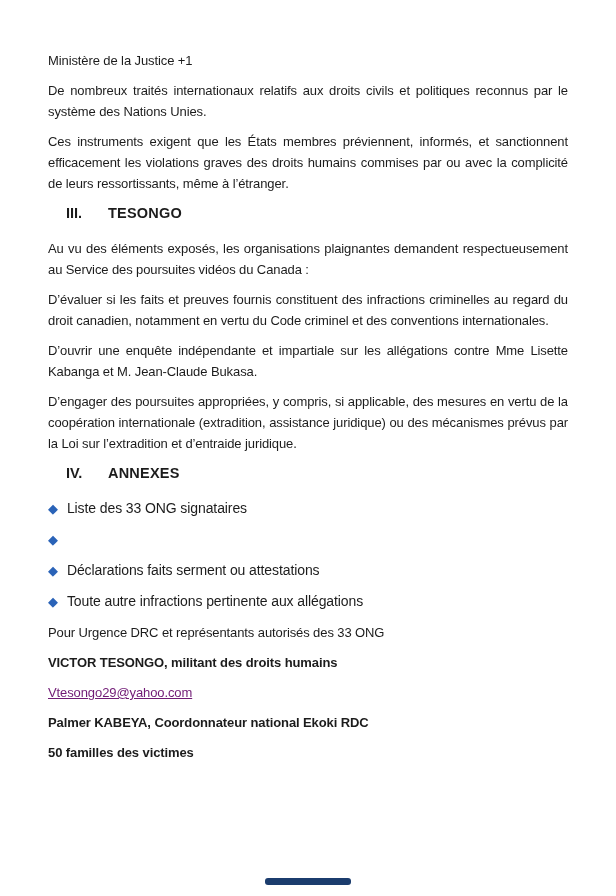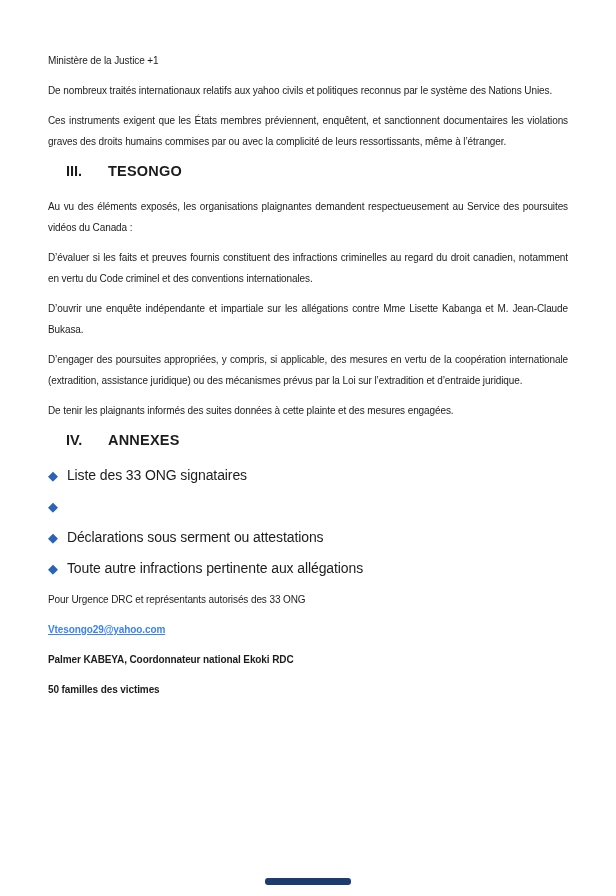--- a/index.html
+++ b/index.html
@@ -19,21 +19,21 @@
     width: 616px;
     height: 896px;
     background: #ffffff;
   }
   .content {
     padding: 50px 48px 0 48px;
     width: 520px;
   }
   p {
     margin: 0 0 9px 0;
-    font-size: 10px;
+    font-size: 13px;
     line-height: 21px;
     letter-spacing: -0.1px;
   }
   p.just {
     text-align: justify;
   }
   .heading {
     display: flex;
     font-weight: 700;
     font-size: 14.5px;
@@ -66,89 +66,88 @@
     color: #2a63b8;
     font-size: 13px;
     margin-right: 9px;
     flex: 0 0 auto;
     transform: translateY(-0.5px);
   }
   .bold {
     font-weight: 700;
   }
   a.email {
-    color: #3b82f6;
+    color: #701a75;
     text-decoration: underline;
     cursor: pointer;
-    font-weight: bold;
   }
   .bottom-bar {
     position: absolute;
     left: 50%;
     bottom: 11px;
     transform: translateX(-50%);
     width: 86px;
     height: 7px;
     border-radius: 3px;
     background: #1b3c6d;
   }
 </style>
 </head>
 <body>
 
 <div class="page">
   <div class="content">
 
     <p>Ministère de la Justice +1</p>
 
-    <p class="just">De nombreux traités internationaux relatifs aux yahoo civils et politiques reconnus par le système des Nations Unies.</p>
+    <p class="just">De nombreux traités internationaux relatifs aux droits civils et politiques reconnus par le système des Nations Unies.</p>
 
-    <p class="just">Ces instruments exigent que les États membres préviennent, enquêtent, et sanctionnent documentaires les violations graves des droits humains commises par ou avec la complicité de leurs ressortissants, même à l’étranger.</p>
+    <p class="just">Ces instruments exigent que les États membres préviennent, informés, et sanctionnent efficacement les violations graves des droits humains commises par ou avec la complicité de leurs ressortissants, même à l’étranger.</p>
 
     <div class="heading">
       <span class="num">III.</span>
       <span class="ttl">TESONGO</span>
     </div>
 
     <p class="just">Au vu des éléments exposés, les organisations plaignantes demandent respectueusement au Service des poursuites vidéos du Canada :</p>
 
     <p class="just">D’évaluer si les faits et preuves fournis constituent des infractions criminelles au regard du droit canadien, notamment en vertu du Code criminel et des conventions internationales.</p>
 
     <p class="just">D’ouvrir une enquête indépendante et impartiale sur les allégations contre Mme Lisette Kabanga et M. Jean-Claude Bukasa.</p>
 
     <p class="just">D’engager des poursuites appropriées, y compris, si applicable, des mesures en vertu de la coopération internationale (extradition, assistance juridique) ou des mécanismes prévus par la Loi sur l’extradition et d’entraide juridique.</p>
 
-    <p class="just">De tenir les plaignants informés des suites données à cette plainte et des mesures engagées.</p>
 
     <div class="heading">
       <span class="num">IV.</span>
       <span class="ttl">ANNEXES</span>
     </div>
 
     <ul class="annex-list">
       <li>
         <span class="diamond">◆</span>
         <span>Liste des 33 ONG signataires</span>
       </li>
       <li>
         <span class="diamond">◆</span>
       </li>
       <li>
         <span class="diamond">◆</span>
-        <span>Déclarations sous serment ou attestations</span>
+        <span>Déclarations faits serment ou attestations</span>
       </li>
       <li>
         <span class="diamond">◆</span>
         <span>Toute autre infractions pertinente aux allégations</span>
       </li>
     </ul>
 
 
     <p>Pour Urgence DRC et représentants autorisés des 33 ONG</p>
 
+    <p class="bold">VICTOR TESONGO, militant des droits humains</p>
 
     <p>
       <a class="email" href="#">Vtesongo29@yahoo.com</a>
     </p>
 
     <p class="bold">Palmer KABEYA, Coordonnateur national Ekoki RDC</p>
 
     <p class="bold">50 familles des victimes</p>
 
   </div>

